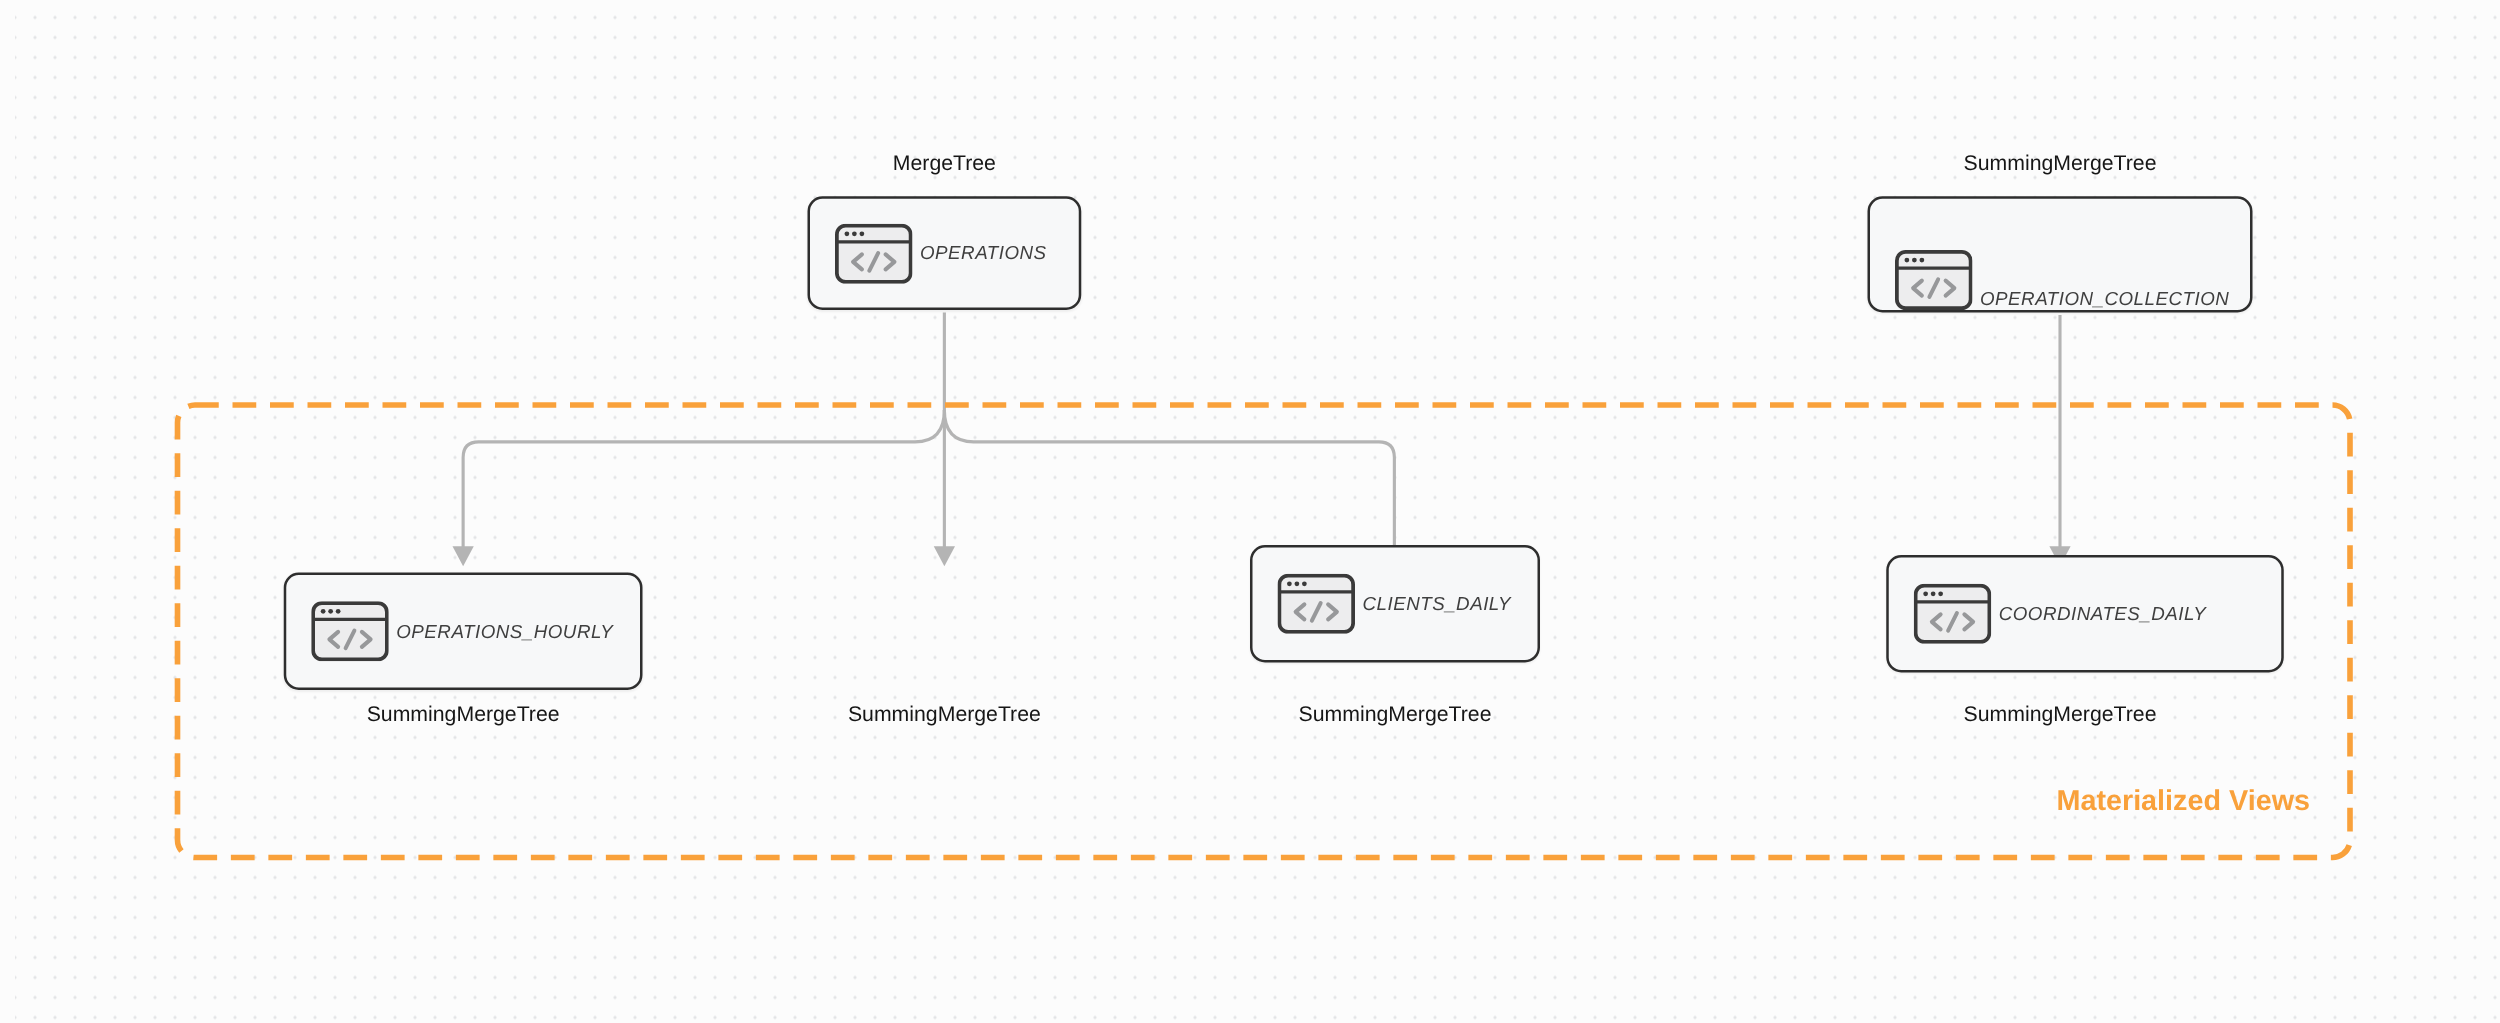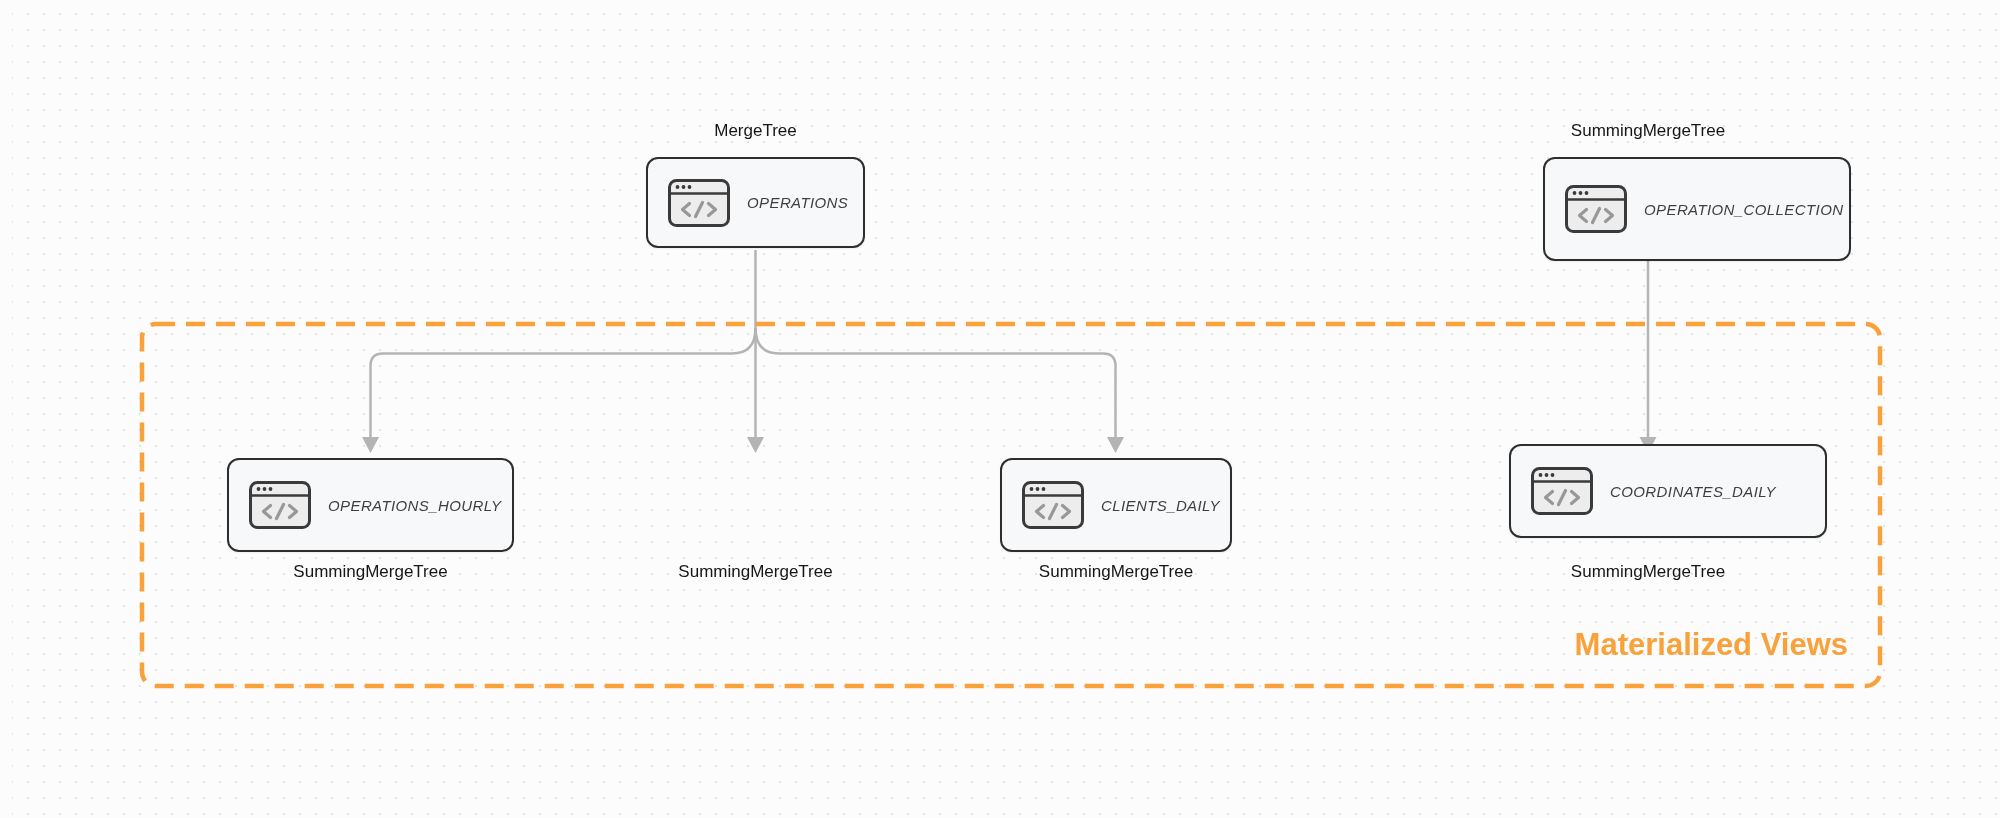--- a/index.html
+++ b/index.html
@@ -12,21 +12,21 @@
     background-image:radial-gradient(circle,#e3e4e6 1.1px,transparent 1.4px);
     background-size:16px 16px;
     background-position:8px 6px;
     margin-left:12px;
   }
   svg.overlay{position:absolute;left:0;top:0;width:2000px;height:818px;}
   .node{
     position:absolute;
     box-sizing:border-box;
     display:flex;align-items:center;
-    gap:17px;padding-left:20px;
+    gap:6px;padding-left:20px;
     background:#f7f8f9;
     border:2.5px solid #2e2e2e;
     border-radius:12px;
     box-shadow:0 1px 2px rgba(0,0,0,0.06);
   }
   .node .tname{
     font-style:italic;
     font-size:15px;
     font-weight:500;
     letter-spacing:0.4px;
@@ -38,31 +38,31 @@
     position:absolute;
     height:20px;line-height:20px;
     text-align:center;
     font-size:17px;
     font-weight:500;
     color:#161616;
     white-space:nowrap;
   }
   .group-label{
     position:absolute;
-    font-size:31px;
+    font-size:23px;
     font-weight:600;
     color:#F9A13B;
     white-space:nowrap;
   }
   
   #n-operations{left:634px;top:157px;width:219px;height:91px;}
-  #n-operation-collection{left:1531px;top:157px;width:308px;height:104px;}
+  #n-operation-collection{left:1482px;top:157px;width:308px;height:93px;align-items:flex-end;}
   #n-operations-hourly{left:215px;top:458px;width:287px;height:94px;}
   #n-operations-daily{left:609px;top:458px;width:269px;height:94px;}
-  #n-clients-daily{left:988px;top:458px;width:232px;height:94px;}
+  #n-clients-daily{left:988px;top:436px;width:232px;height:94px;}
   #n-coordinates-daily{left:1497px;top:444px;width:318px;height:94px;text-align:center;}
   
   #l-mergetree{left:634px;width:219px;top:121px;}
   #l-smt-collection{left:1482px;width:308px;top:121px;}
   #l-smt-hourly{left:215px;width:287px;top:562px;}
   #l-smt-daily{left:609px;width:269px;top:562px;}
   #l-smt-clients{left:988px;width:232px;top:562px;}
   #l-smt-coordinates{left:1497px;width:278px;top:562px;}
   #materialized-views-label{right:164px;top:627px;}
 </style>

